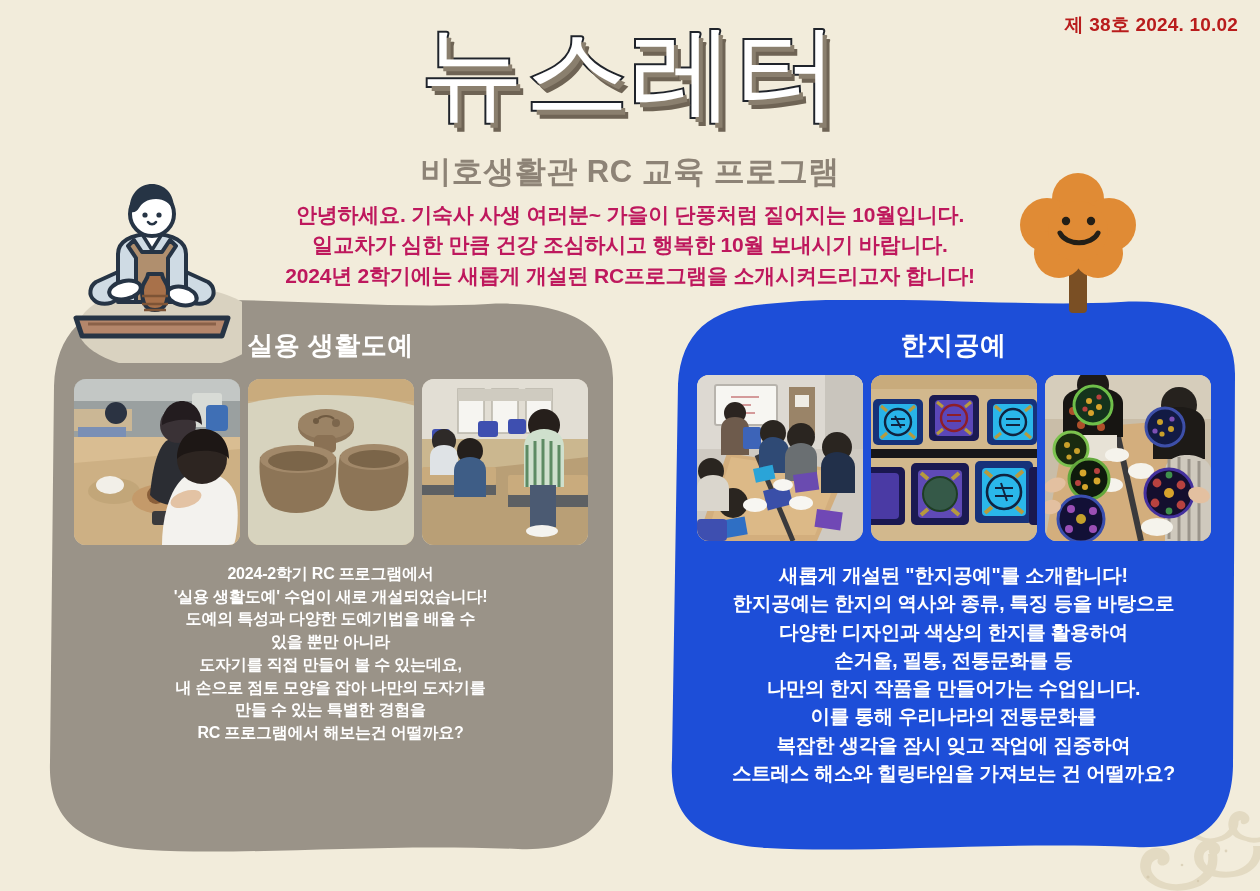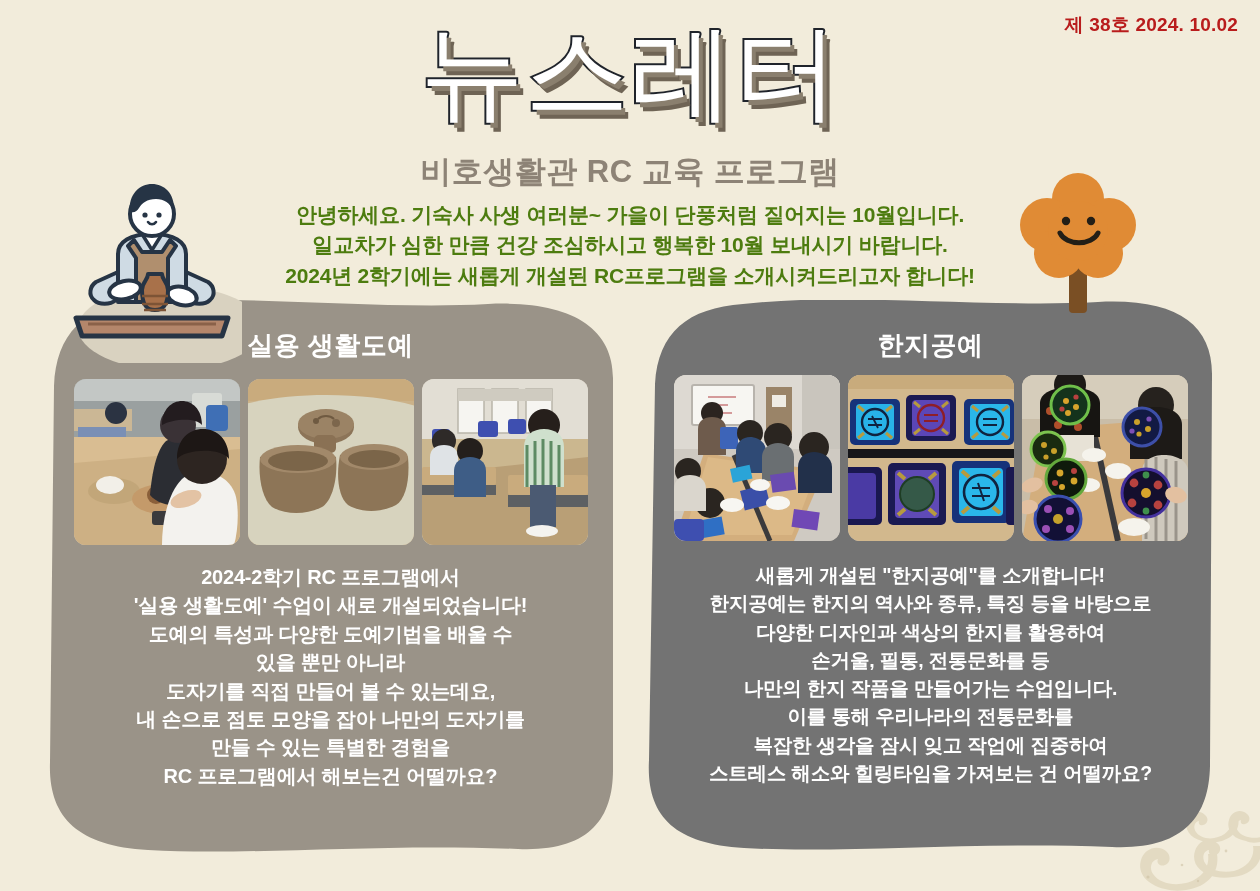--- a/index.html
+++ b/index.html
@@ -78,21 +78,21 @@
 
   .intro {
     position: absolute;
     top: 200px;
     left: 0;
     width: 100%;
     text-align: center;
     font-size: 21px;
     font-weight: bold;
     line-height: 1.45;
-    color: #4d7c0f;
+    color: #be185d;
     letter-spacing: -0.2px;
     z-index: 5;
   }
   .intro p { white-space: nowrap; }
 
   
   .potter-illo {
     position: absolute;
     left: 62px;
     top: 178px;
@@ -130,22 +130,22 @@
 
   .card-left {
     left: 48px;
     background: #9a9388;
     border-radius: 52px 52px 46px 46px / 70px 60px 60px 56px;
     
     clip-path: path("M 90,2 C 190,-6 330,10 440,4 C 520,0 565,26 565,78 L 565,470 C 565,520 540,552 470,549 C 330,543 200,556 100,550 C 28,546 0,516 2,462 L 6,86 C 8,34 36,6 90,2 Z");
   }
 
   .card-right {
-    left: 648px;
-    background: #737373;
+    left: 671px;
+    background: #1d4ed8;
     border-radius: 52px 52px 46px 46px / 70px 60px 60px 56px;
     clip-path: path("M 95,4 C 200,-8 340,8 450,2 C 528,-2 565,24 564,76 L 562,466 C 561,518 534,550 464,547 C 326,541 196,554 96,548 C 24,544 -2,514 1,460 L 7,84 C 10,32 40,8 95,4 Z");
   }
 
   .card-title {
     text-align: center;
     font-size: 26px;
     font-weight: bold;
     color: #ffffff;
     letter-spacing: 0.5px;
@@ -166,21 +166,21 @@
     overflow: hidden;
     position: relative;
     background: #cfc6b8;
     flex: 0 0 auto;
   }
   .photo svg { display: block; width: 100%; height: 100%; }
 
   .card-body {
     margin-top: 18px;
     text-align: center;
-    font-size: 20px;
+    font-size: 16px;
     line-height: 1.42;
     font-weight: bold;
     color: #ffffff;
     padding: 0 14px;
     letter-spacing: -0.2px;
   }
   .card-right .card-body {
     margin-top: 20px;
     font-size: 19.5px;
     line-height: 1.45;

